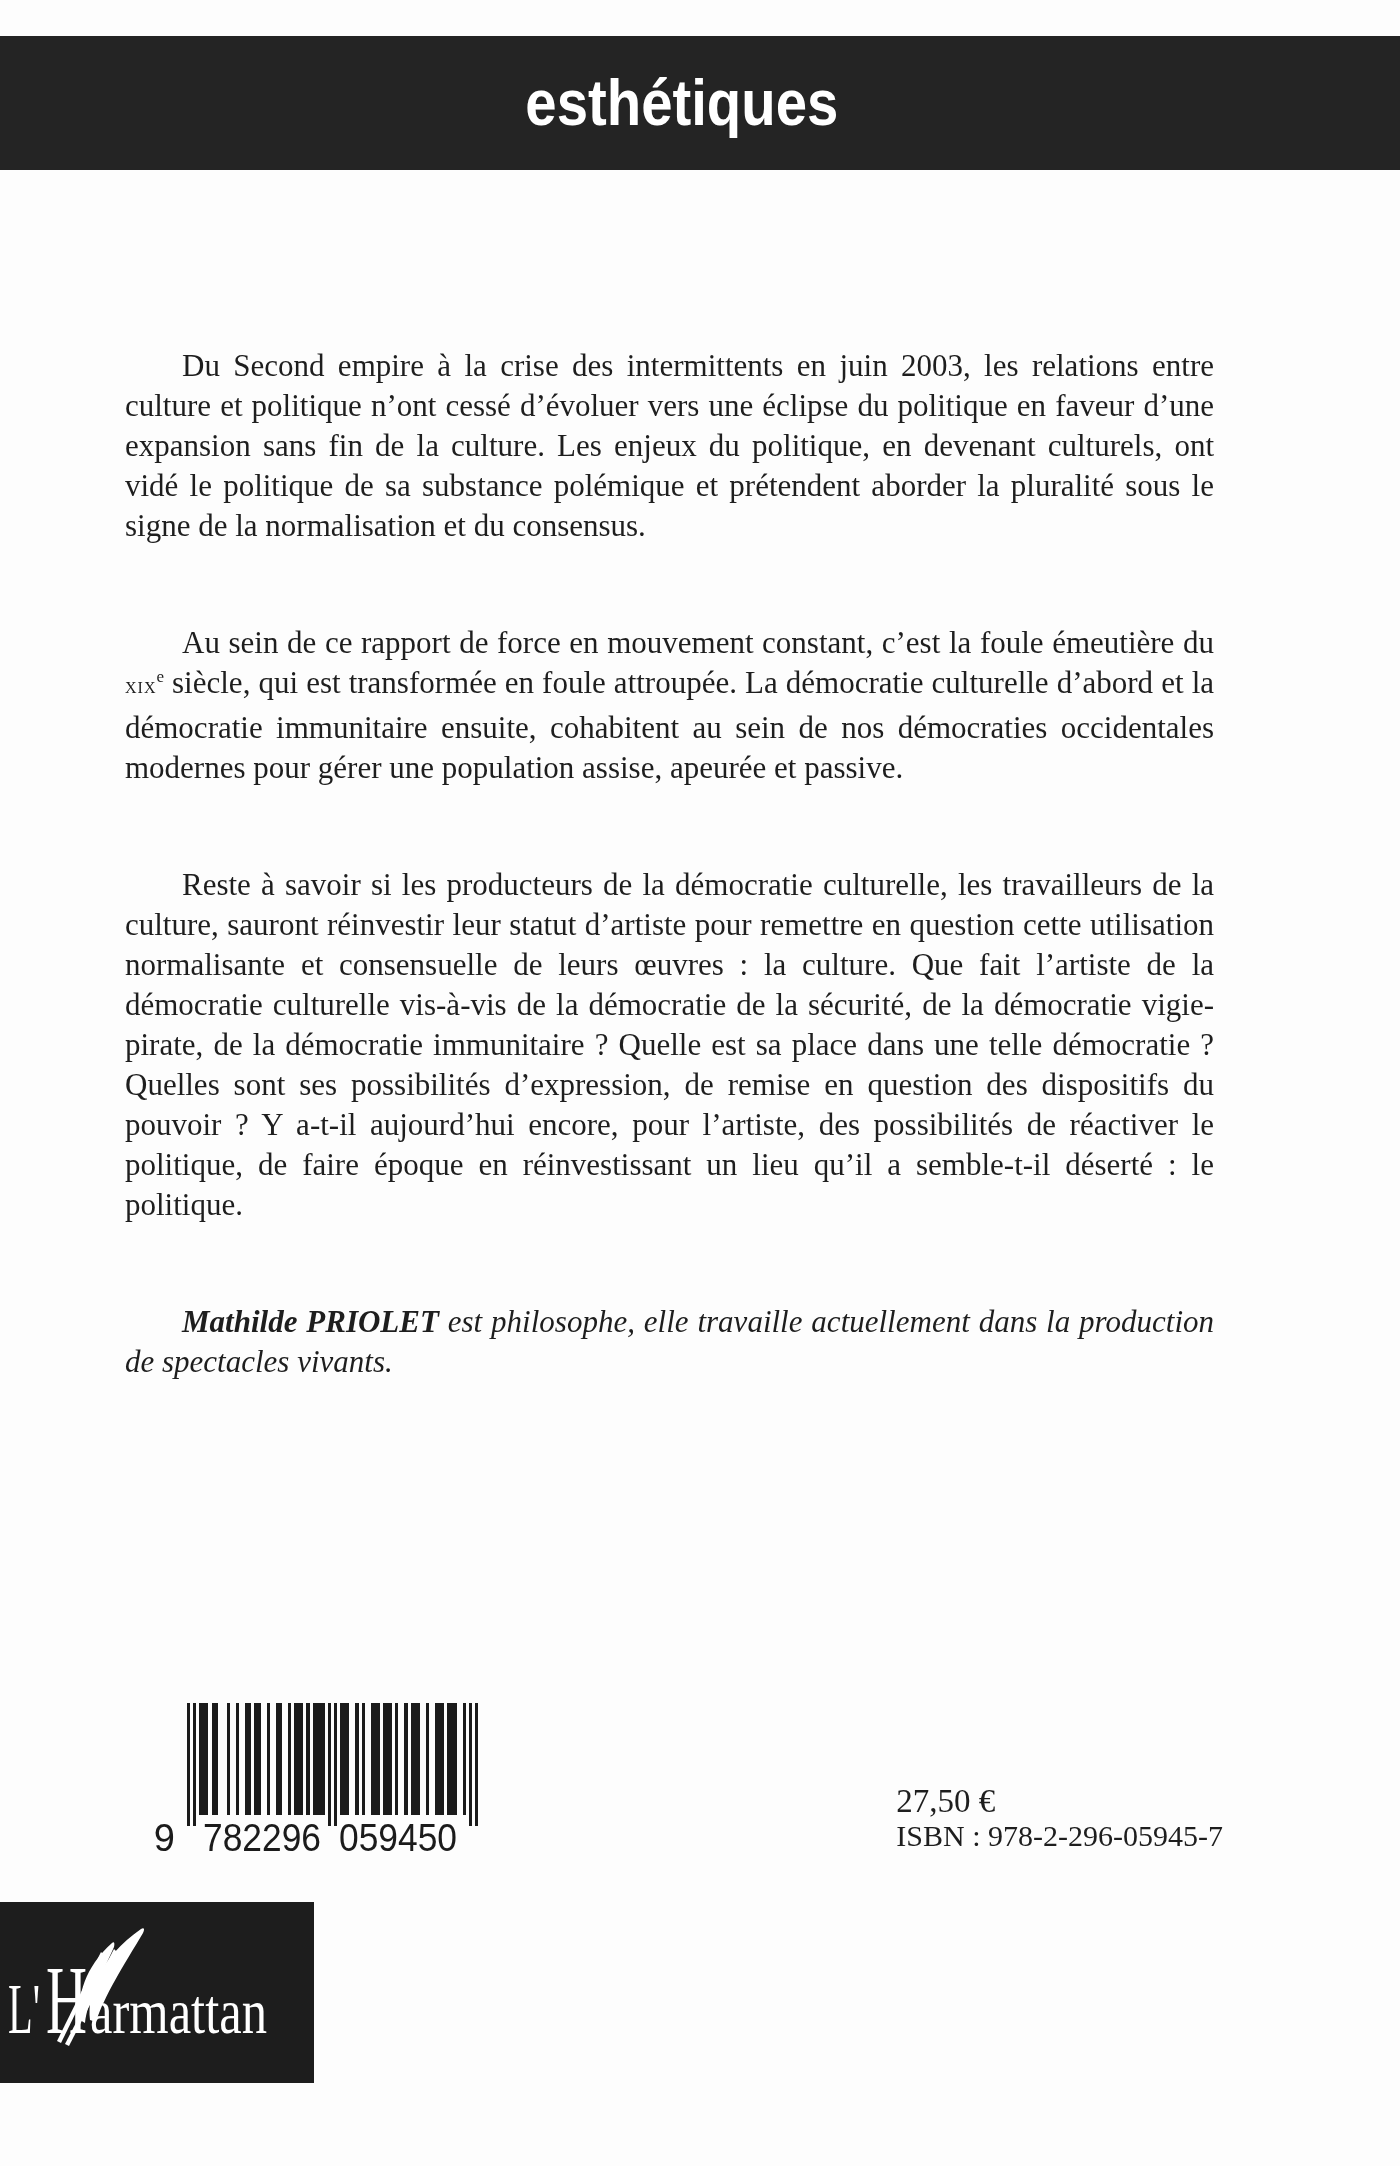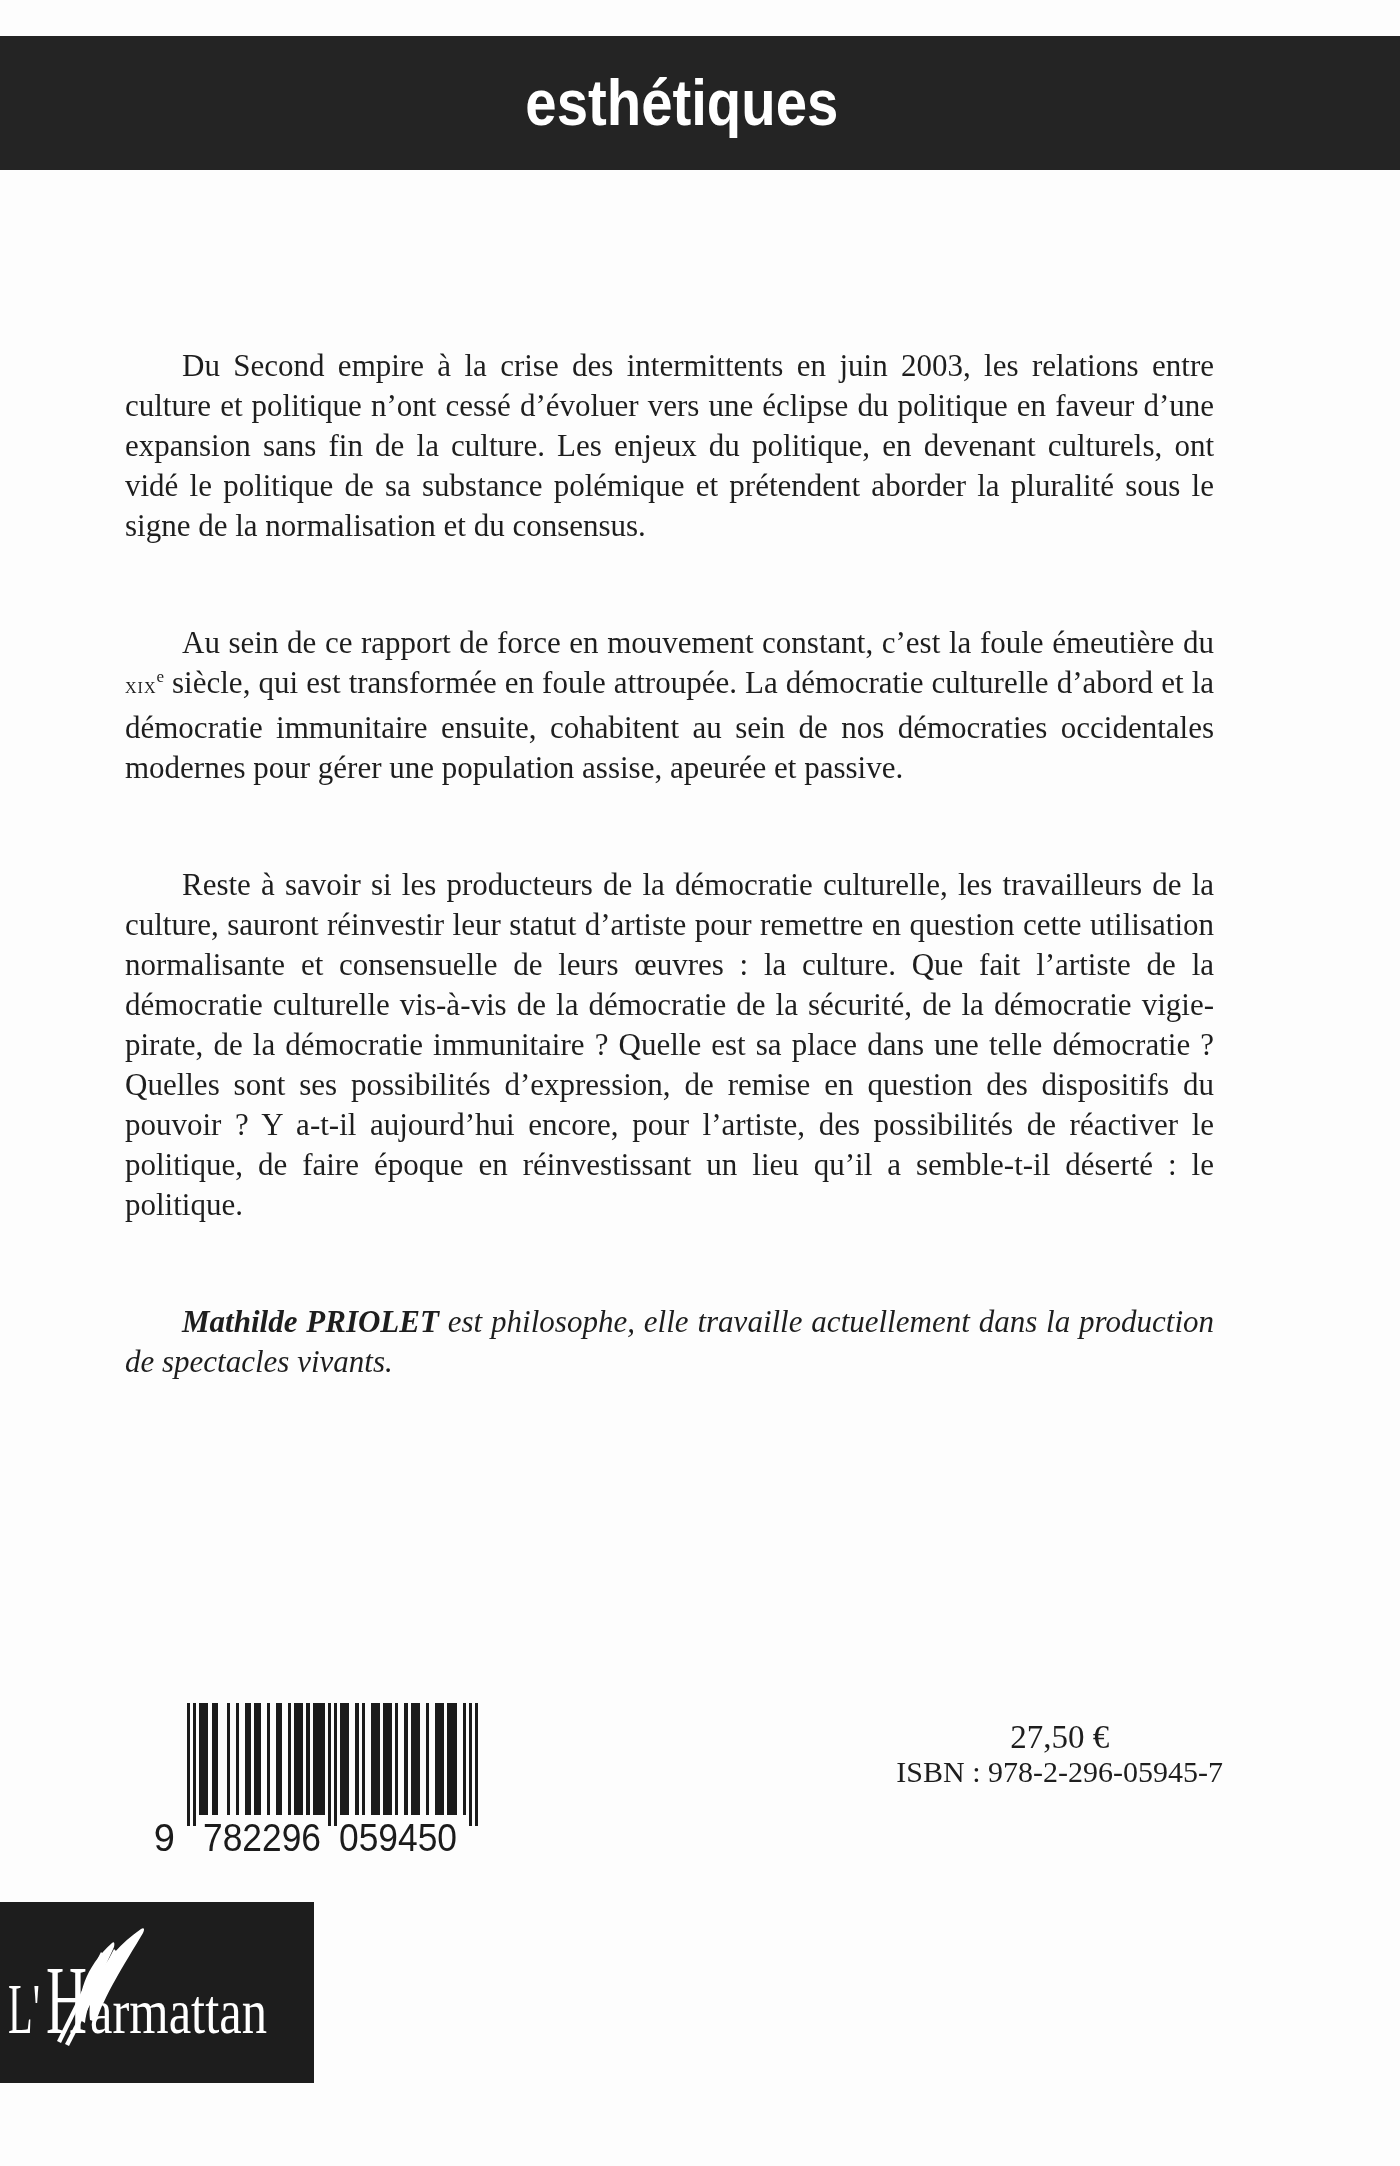--- a/index.html
+++ b/index.html
@@ -46,21 +46,21 @@
   .author{margin-top:18px;font-style:italic;}
   .author .author-name{font-weight:bold;}
   
   .barcode{position:absolute;left:145px;top:1703px;}
   .barcode text{
     font-family:"Liberation Sans",sans-serif;
     font-size:38px;
     fill:var(--barcode-ink);
   }
   
-  .price-block{position:absolute;right:177px;top:1719px;text-align:center;}
+  .price-block{position:absolute;right:177px;top:1783px;text-align:left;}
   .price{font-size:33px;line-height:36px;}
   .isbn{font-size:30px;line-height:33px;}
   
   .logo{position:absolute;left:0;top:1902px;}
   .logo .logo-text{font-family:"Liberation Serif",serif;fill:#ffffff;}
 </style>
 </head>
 <body>
 
 <div class="page">

